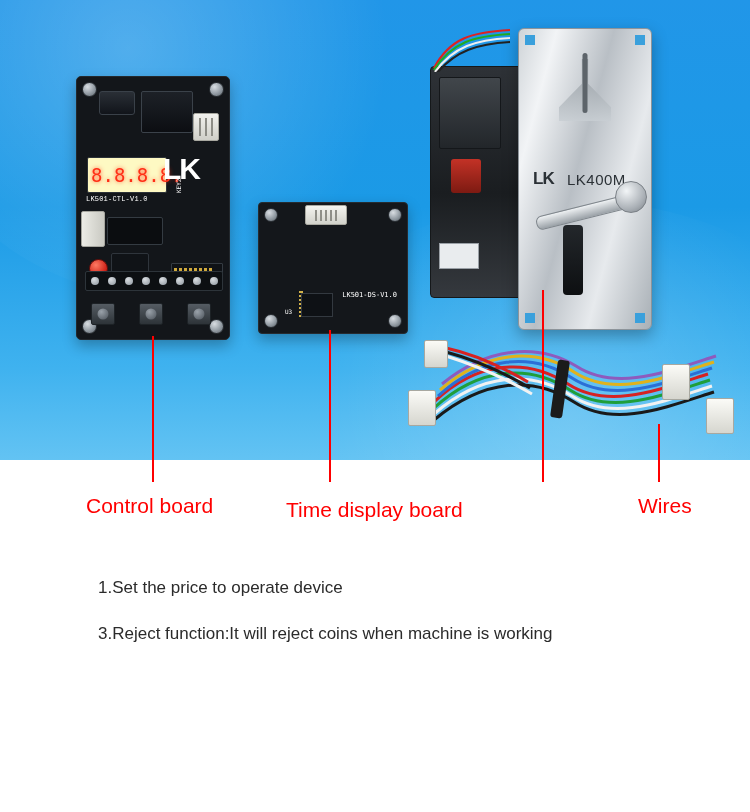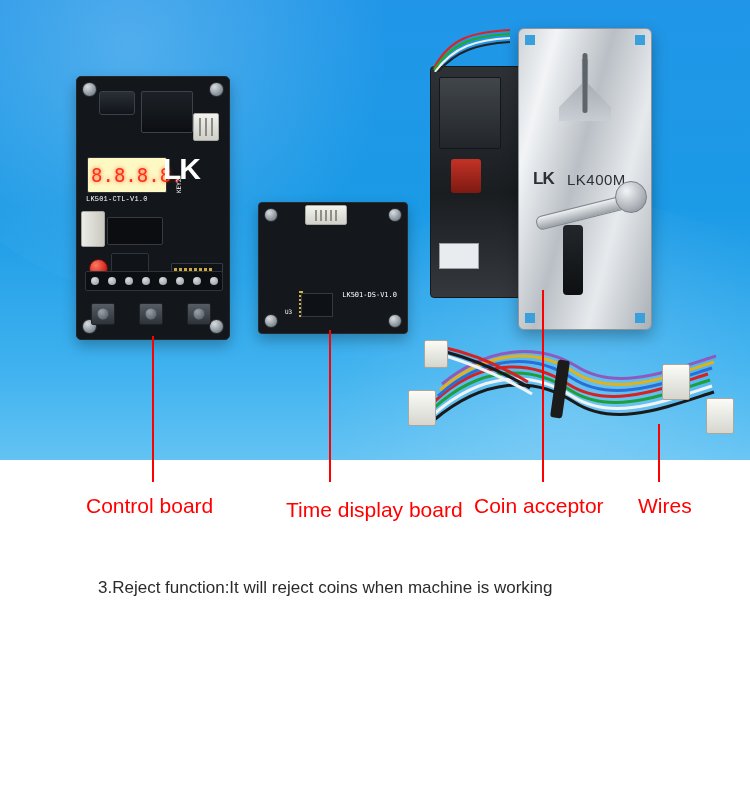--- a/index.html
+++ b/index.html
@@ -646,21 +646,21 @@
       <line x1="330" y1="330" x2="330" y2="482"></line>
       <line x1="543" y1="290" x2="543" y2="482"></line>
       <line x1="659" y1="424" x2="659" y2="482"></line>
     </g>
   </svg>
 </div>
 
 <div class="label-row">
   <span class="callout-label" style="left:86px; top:4px;">Control board</span>
   <span class="callout-label" style="left:246px; top:8px;margin-left:40px;">Time display board</span>
-  <span class="callout-label" style="left:474px; top:4px;">Coin acceptor</span>
   <span class="callout-label" style="left:638px; top:4px;">Wires</span>
 </div>
 
 <div class="functions">
   <ul>
+    <li>1.Set the price to operate device</li>
     <li>3.Reject function:It will reject coins when machine is working</li>
   </ul>
 </div>
 
 </body></html>

